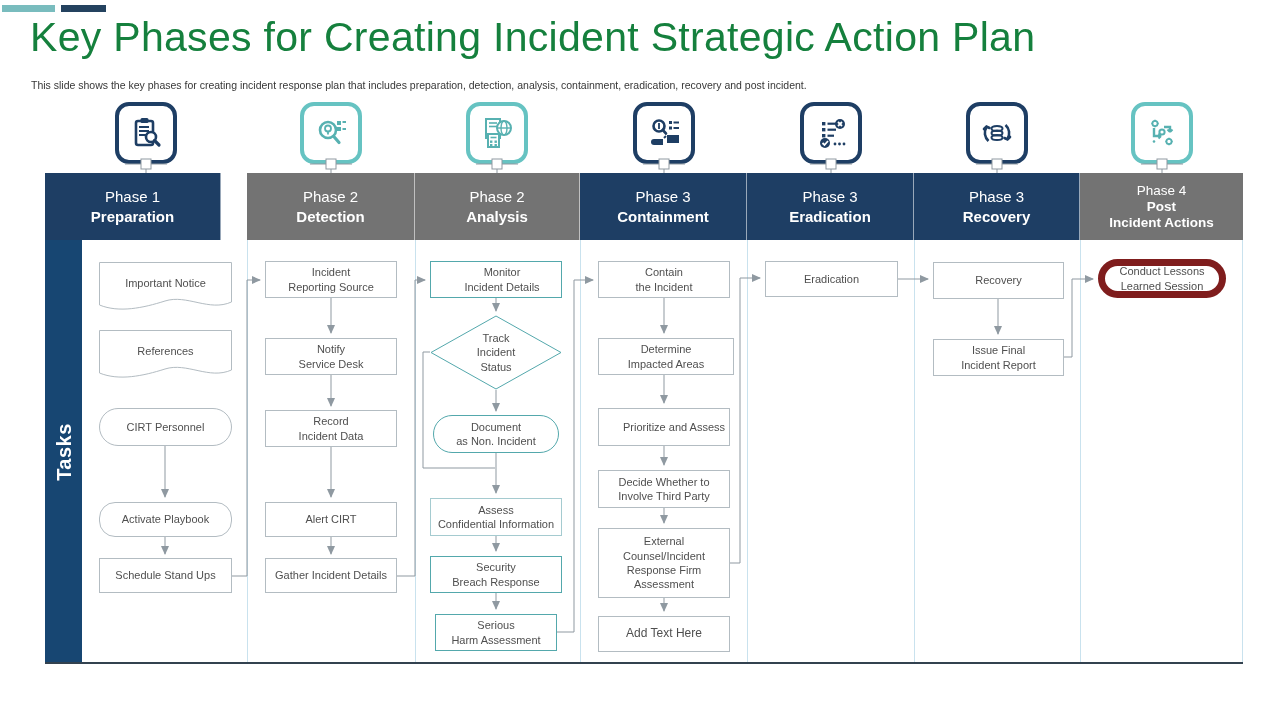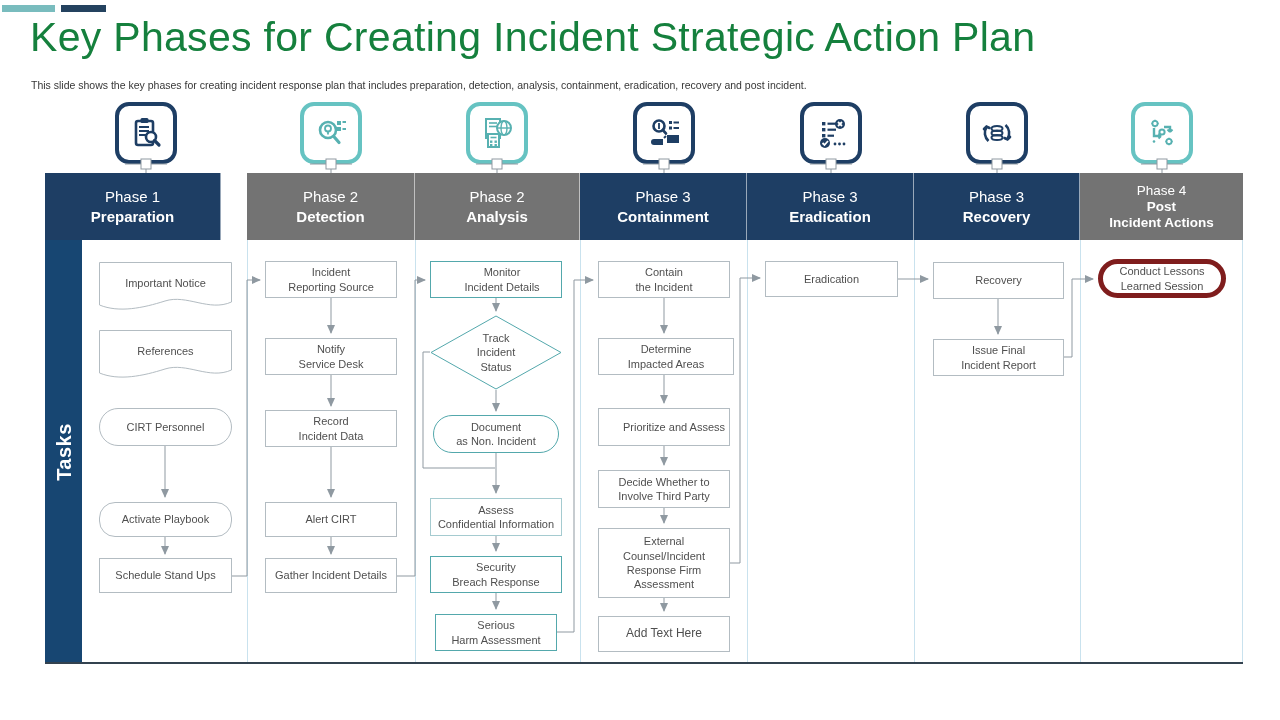--- a/index.html
+++ b/index.html
@@ -42,21 +42,21 @@
 
   
   .task{position:absolute;box-sizing:border-box;display:flex;align-items:center;justify-content:center;
         text-align:center;font-size:11px;color:#4f4f4f;line-height:1.3;background:#fff;}
   .task .lbl{white-space:pre-line;}
   .task.rect{border:1px solid #B3BCC2;}
   .task.rect.tealb{border:1px solid #53A8AC;}
   .task.rect.teall{border:1px solid #A5CBD0;}
   .task.stadium{border:1px solid #B3BCC2;border-radius:20px;}
   .task.stadium.tealb{border:1px solid #53A8AC;}
-  .task.stadium.grayl{border:5px solid #7f1d1d;}
+  .task.stadium.grayl{border:7px solid #7f1d1d;}
   .task.shapebox{border:none;background:transparent;}
   .task.shapebox svg.shape{position:absolute;inset:0;width:100%;height:100%;}
   .task.shapebox .lbl{position:relative;z-index:1;}
   .task.doc .lbl{margin-bottom:10px;}
 
   svg.overlay{position:absolute;inset:0;width:1280px;height:720px;pointer-events:none;}
   svg.overlay line, svg.overlay path.conn{stroke:#8F99A1;stroke-width:1;fill:none;}
   svg.overlay rect.node{fill:#fff;stroke:#8F99A1;stroke-width:1;}
 </style>
 </head>

